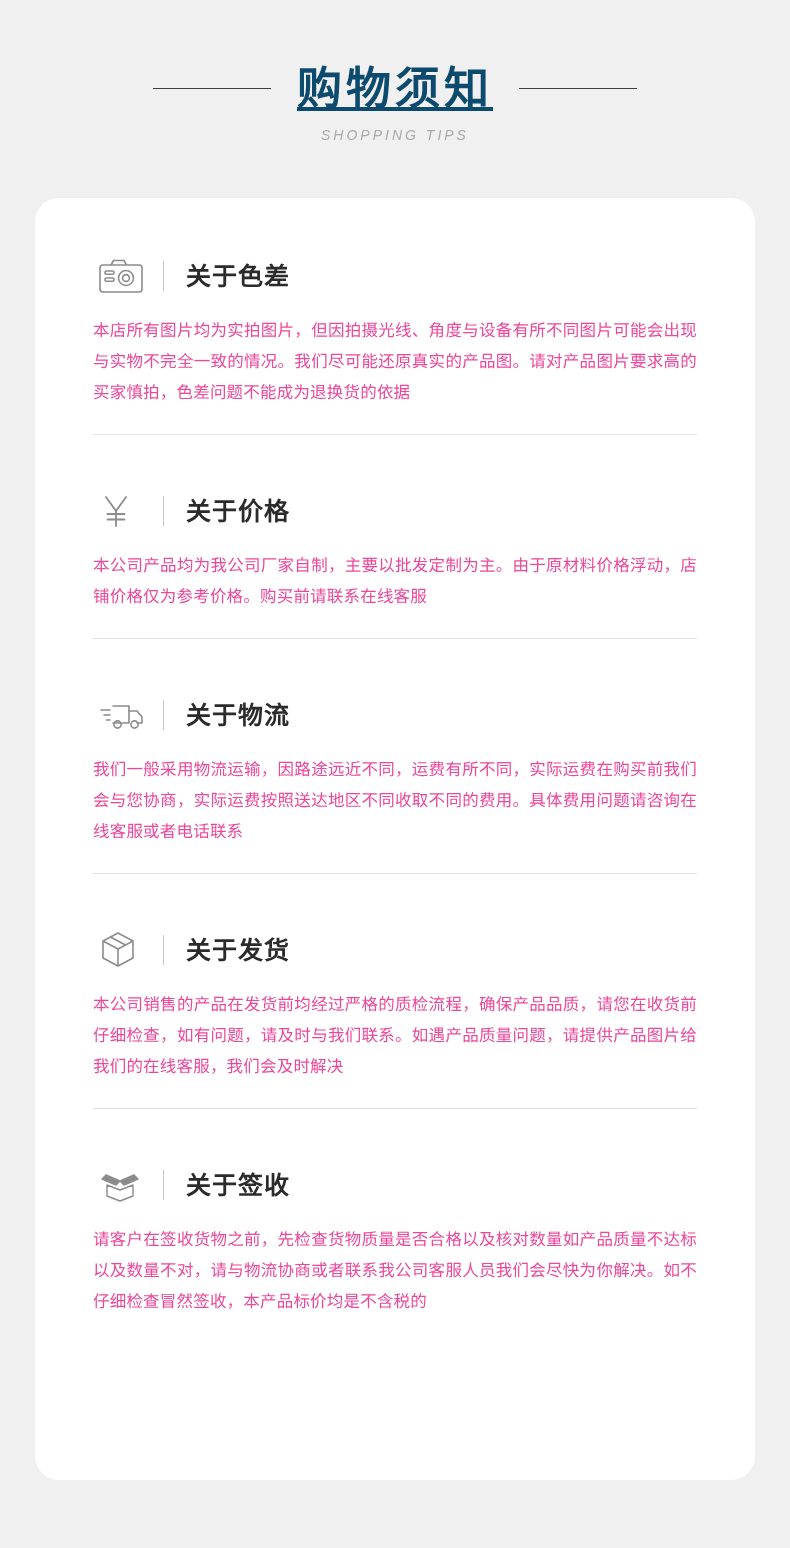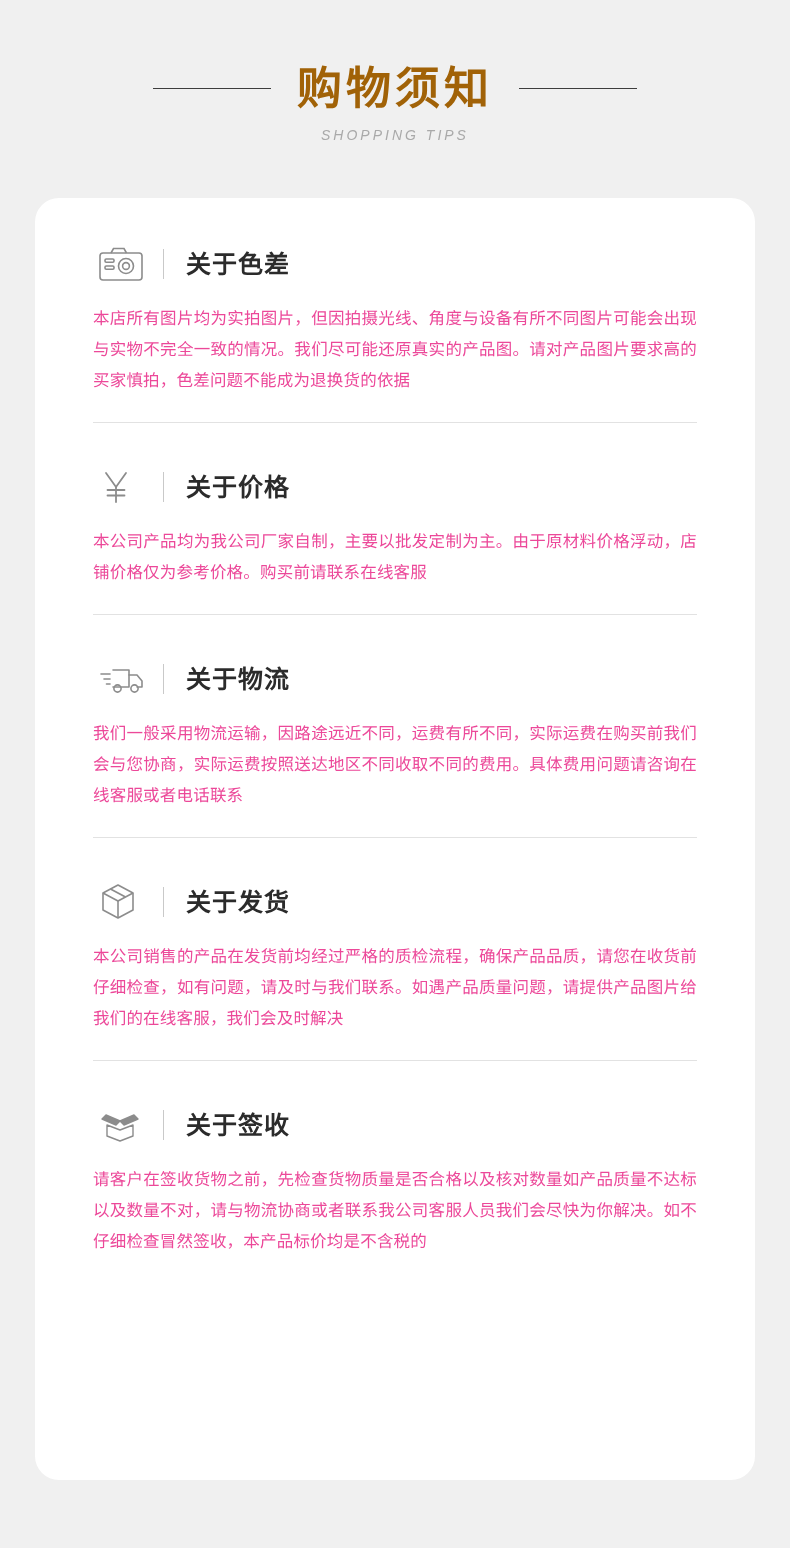--- a/index.html
+++ b/index.html
@@ -35,23 +35,24 @@
   }
   .rule {
     width: 118px;
     height: 1px;
     background: #3d3d3d;
   }
   .main-title {
     font-size: 45px;
     font-weight: bold;
     letter-spacing: 4px;
-    color: #a16207;
+    color: #0c4a6e;
     line-height: 1;
     white-space: nowrap;
+    text-decoration: underline;
   }
   .sub-title {
     margin-top: 16px;
     font-size: 14px;
     letter-spacing: 3px;
     color: #a9a9a9;
     font-weight: normal;
     font-style: italic;
   }
 
@@ -64,20 +65,21 @@
     height: 1282px;
     background: #ffffff;
     border-radius: 24px;
     box-sizing: border-box;
     padding: 0 58px;
   }
 
   .section {
     padding-top: 42px;
     border-bottom: 1px solid #e2e2e2;
+    margin-top: 12px;
   }
   .section:last-child {
     border-bottom: none;
   }
 
   .section-head {
     display: flex;
     align-items: center;
     gap: 0px;
     padding-left: 6px;

